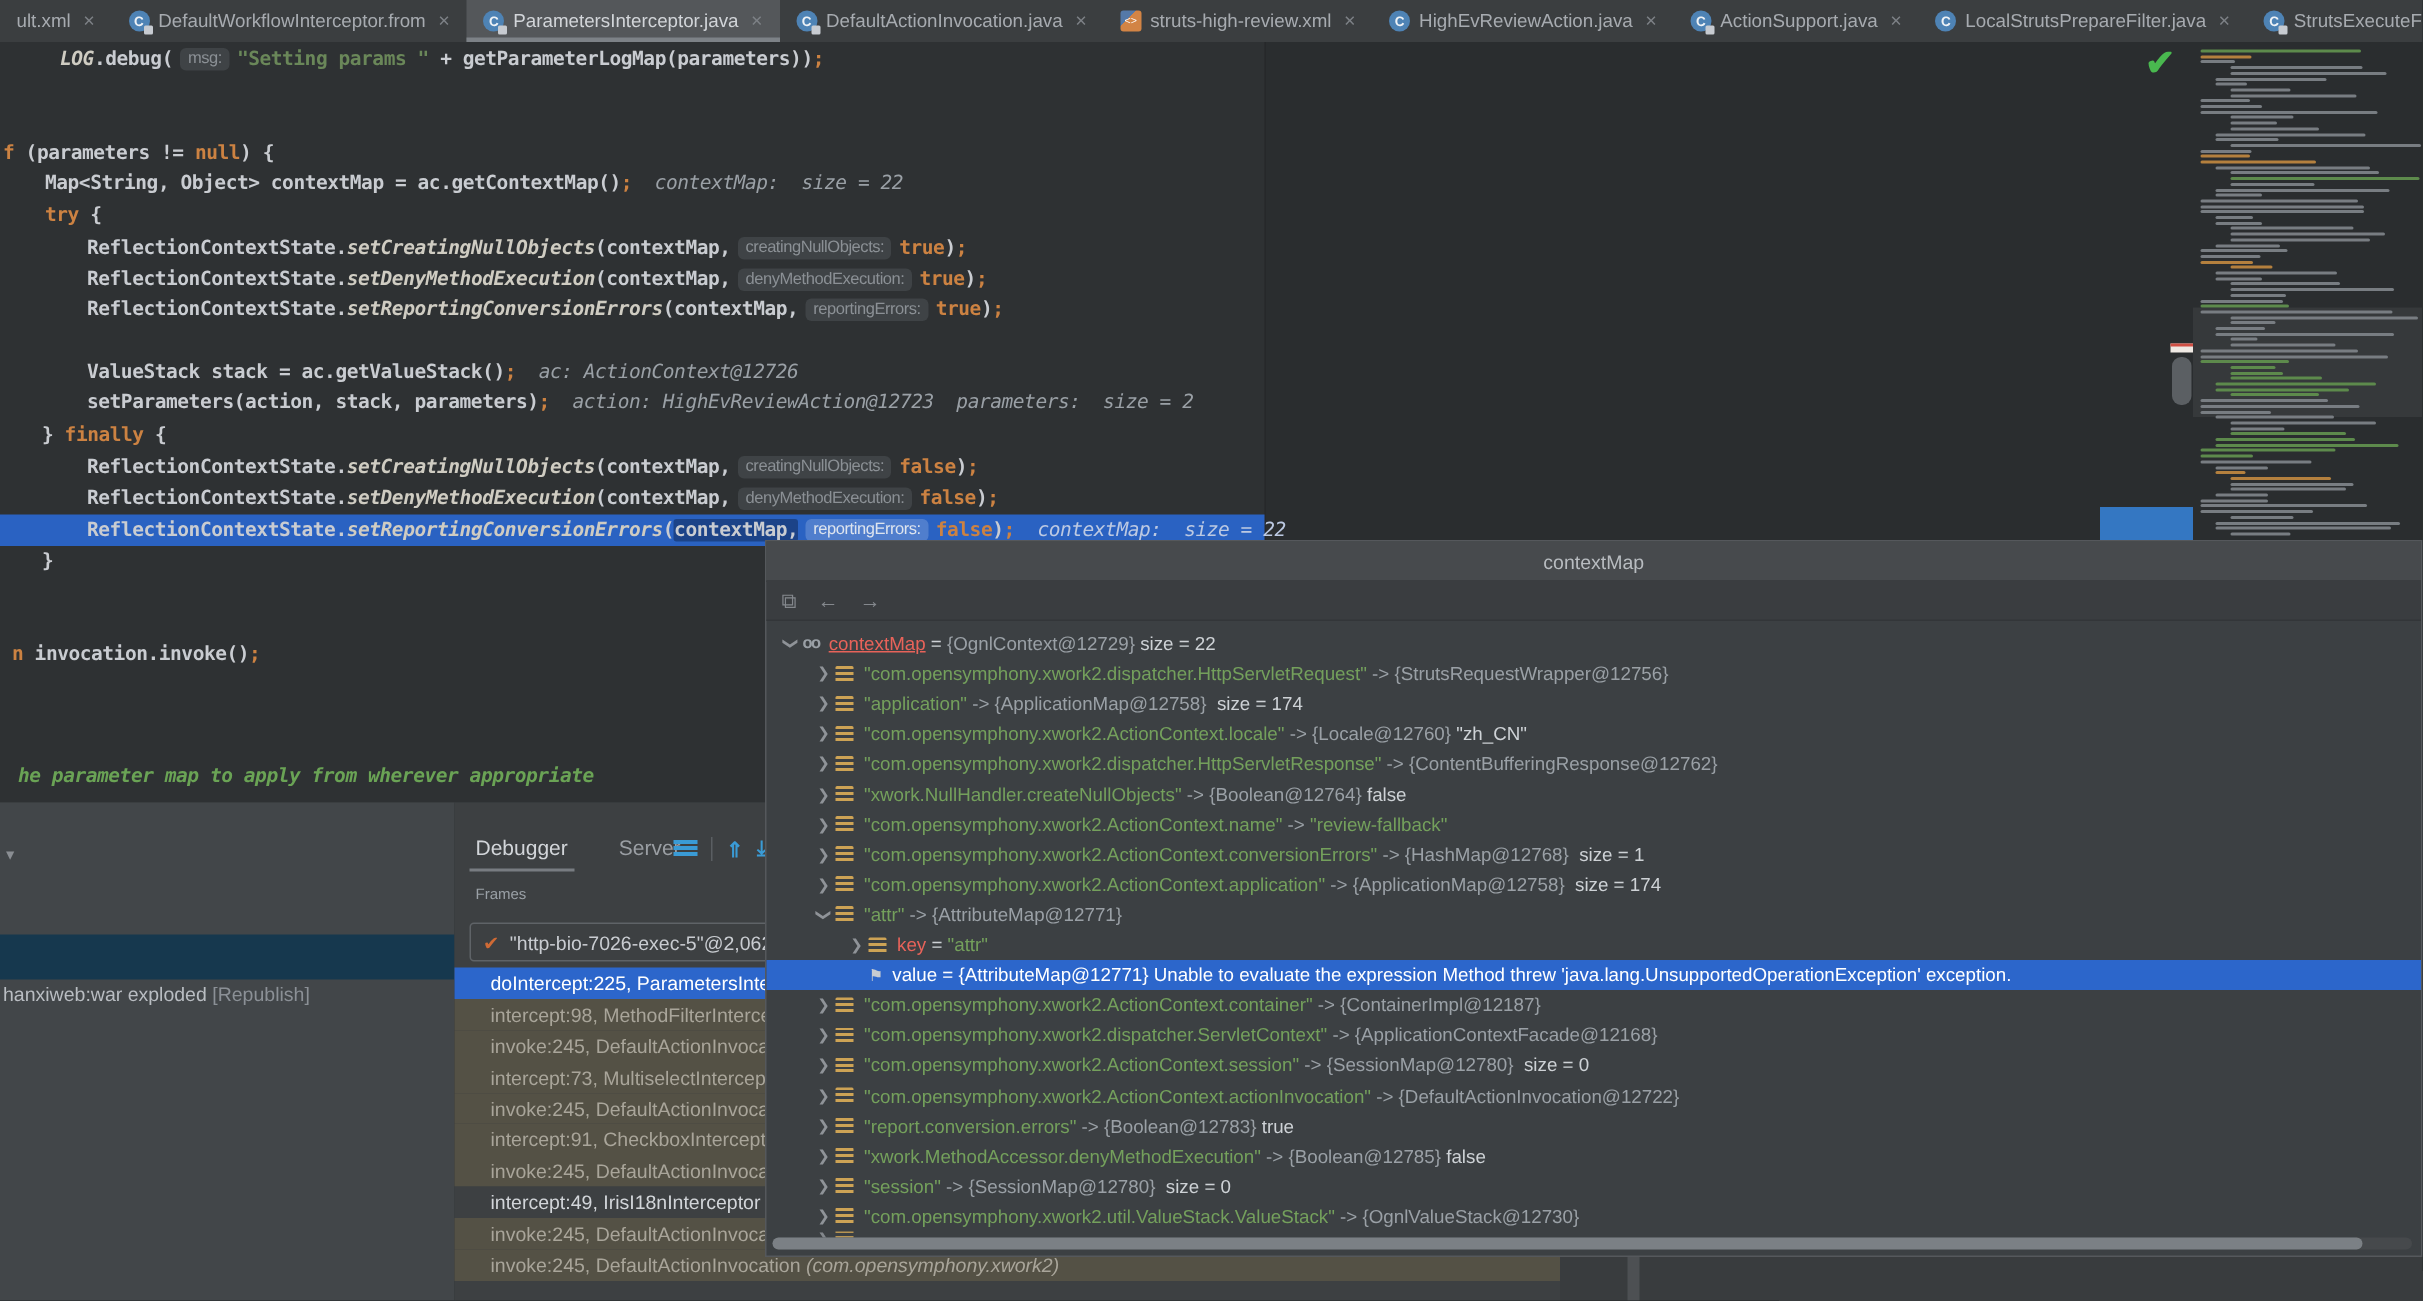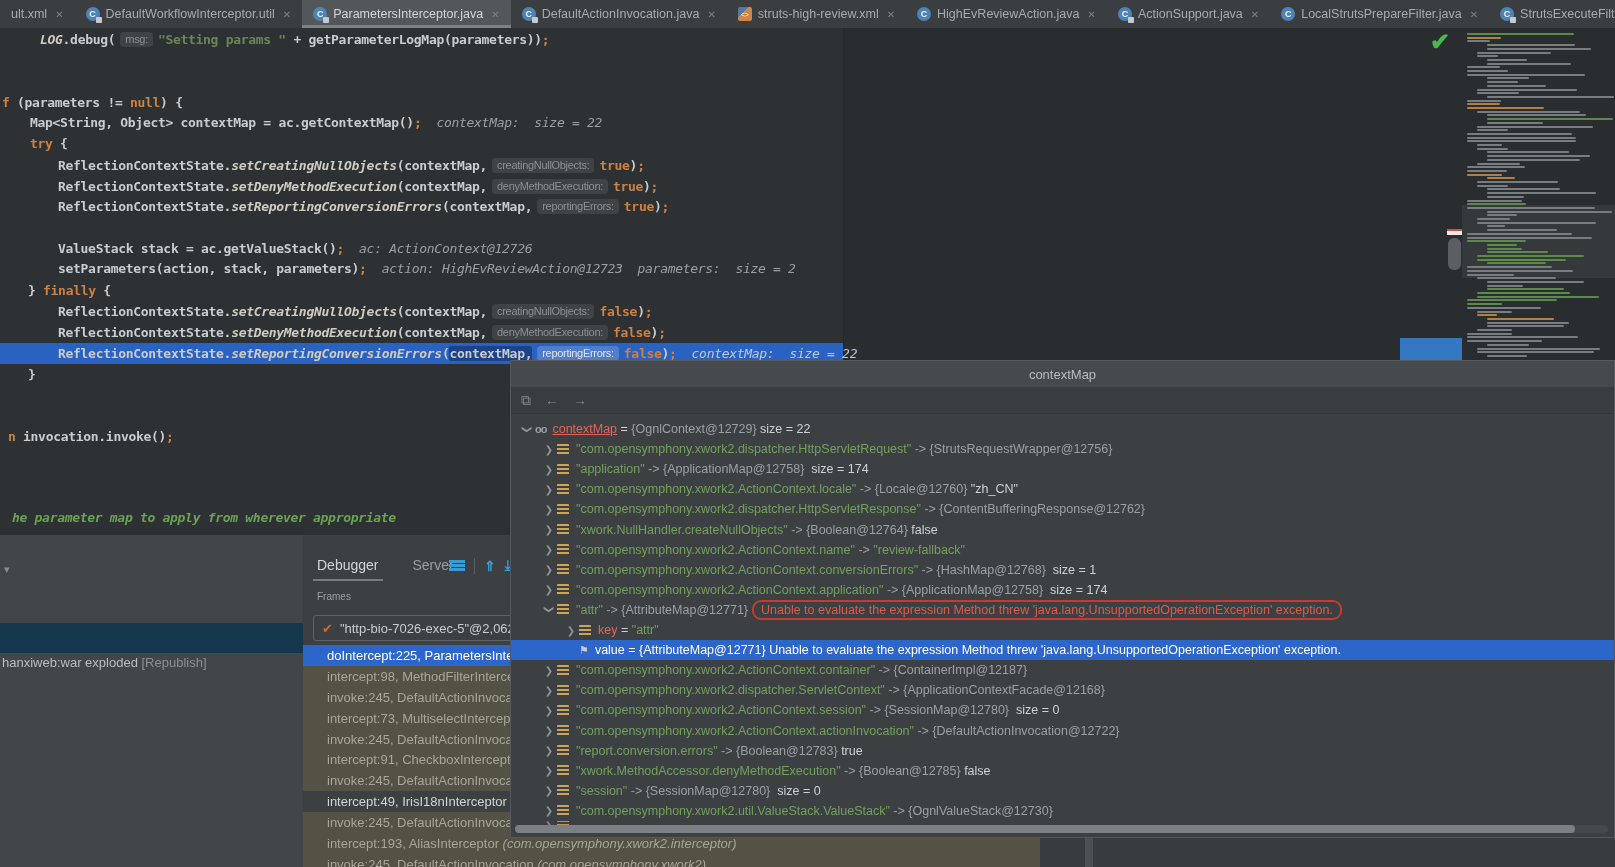--- a/index.html
+++ b/index.html
@@ -106,21 +106,21 @@
 
 <div id="stage">
 
   <div class="tabbar">
       <div class="tab">
         <span class="lbl">ult.xml</span>
         <span class="close">✕</span>
       </div>
       <div class="tab">
         <span class="fi fi-class">C<span class="lock"></span></span>
-        <span class="lbl">DefaultWorkflowInterceptor.util</span>
+        <span class="lbl">DefaultWorkflowInterceptor.from</span>
         <span class="close">✕</span>
       </div>
       <div class="tab active">
         <span class="fi fi-class">C<span class="lock"></span></span>
         <span class="lbl">ParametersInterceptor.java</span>
         <span class="close">✕</span>
       </div>
       <div class="tab">
         <span class="fi fi-class">C<span class="lock"></span></span>
         <span class="lbl">DefaultActionInvocation.java</span>
@@ -298,21 +298,20 @@
       <div class="frames-list">
           <div class="frow selected"><span class="ft">doIntercept:225, ParametersInterceptor</span></div>
           <div class="frow lib"><span class="ft">intercept:98, MethodFilterInterceptor</span></div>
           <div class="frow lib"><span class="ft">invoke:245, DefaultActionInvocation</span></div>
           <div class="frow lib"><span class="ft">intercept:73, MultiselectInterceptor</span></div>
           <div class="frow lib"><span class="ft">invoke:245, DefaultActionInvocation</span></div>
           <div class="frow lib"><span class="ft">intercept:91, CheckboxInterceptor</span></div>
           <div class="frow lib"><span class="ft">invoke:245, DefaultActionInvocation</span></div>
           <div class="frow plain"><span class="ft">intercept:49, IrisI18nInterceptor </span><span class="pkg">(c</span></div>
           <div class="frow lib"><span class="ft">invoke:245, DefaultActionInvocation</span></div>
-          <div class="frow lib"><span class="ft">intercept:193, AliasInterceptor </span><span class="pkg">(com.opensymphony.xwork2.interceptor)</span></div>
           <div class="frow lib"><span class="ft">invoke:245, DefaultActionInvocation </span><span class="pkg">(com.opensymphony.xwork2)</span></div>
         </div>
     </div>
   </div>
 
   <div class="popup">
     <div class="popup-title">contextMap</div>
     <div class="popup-toolbar">
       <span>⧉</span>
       <span>←</span>
@@ -321,21 +320,21 @@
     <div>
         <div class="trow" style="top: 58px; padding-left: 8px;"><span class="chev open">❯</span><span class="watch-icon">oo</span><span class="t-root">contextMap</span><span class="t-wh"> = </span><span class="t-gr">{OgnlContext@12729} </span><span class="t-wh">size = 22</span></div>
         <div class="trow" style="top: 78.1px; padding-left: 30px;"><span class="chev">❯</span><span class="bars-icon"></span><span class="t-g">"com.opensymphony.xwork2.dispatcher.HttpServletRequest"</span><span class="t-gr"> -&gt; {StrutsRequestWrapper@12756}</span></div>
         <div class="trow" style="top: 98.2px; padding-left: 30px;"><span class="chev">❯</span><span class="bars-icon"></span><span class="t-g">"application"</span><span class="t-gr"> -&gt; {ApplicationMap@12758}  </span><span class="t-wh">size = 174</span></div>
         <div class="trow" style="top: 118.3px; padding-left: 30px;"><span class="chev">❯</span><span class="bars-icon"></span><span class="t-g">"com.opensymphony.xwork2.ActionContext.locale"</span><span class="t-gr"> -&gt; {Locale@12760} </span><span class="t-wh">"zh_CN"</span></div>
         <div class="trow" style="top: 138.4px; padding-left: 30px;"><span class="chev">❯</span><span class="bars-icon"></span><span class="t-g">"com.opensymphony.xwork2.dispatcher.HttpServletResponse"</span><span class="t-gr"> -&gt; {ContentBufferingResponse@12762}</span></div>
         <div class="trow" style="top: 158.5px; padding-left: 30px;"><span class="chev">❯</span><span class="bars-icon"></span><span class="t-g">"xwork.NullHandler.createNullObjects"</span><span class="t-gr"> -&gt; {Boolean@12764} </span><span class="t-wh">false</span></div>
         <div class="trow" style="top: 178.6px; padding-left: 30px;"><span class="chev">❯</span><span class="bars-icon"></span><span class="t-g">"com.opensymphony.xwork2.ActionContext.name"</span><span class="t-gr"> -&gt; </span><span class="t-g">"review-fallback"</span></div>
         <div class="trow" style="top: 198.7px; padding-left: 30px;"><span class="chev">❯</span><span class="bars-icon"></span><span class="t-g">"com.opensymphony.xwork2.ActionContext.conversionErrors"</span><span class="t-gr"> -&gt; {HashMap@12768}  </span><span class="t-wh">size = 1</span></div>
         <div class="trow" style="top: 218.8px; padding-left: 30px;"><span class="chev">❯</span><span class="bars-icon"></span><span class="t-g">"com.opensymphony.xwork2.ActionContext.application"</span><span class="t-gr"> -&gt; {ApplicationMap@12758}  </span><span class="t-wh">size = 174</span></div>
-        <div class="trow" style="top: 238.9px; padding-left: 30px;"><span class="chev open">❯</span><span class="bars-icon"></span><span class="t-g">"attr"</span><span class="t-gr"> -&gt; {AttributeMap@12771}</span><span class="errbox">Unable to evaluate the expression Method threw 'java.lang.UnsupportedOperationException' exception.</span></div>
+        <div class="trow" style="top: 238.9px; padding-left: 30px;"><span class="chev open">❯</span><span class="bars-icon"></span><span class="t-g">"attr"</span><span class="t-gr"> -&gt; {AttributeMap@12771}</span></div>
         <div class="trow" style="top: 259px; padding-left: 52px;"><span class="chev">❯</span><span class="bars-icon"></span><span class="t-pink">key</span><span class="t-wh"> = </span><span class="t-g">"attr"</span></div>
         <div class="trow sel" style="top: 279.1px; padding-left: 52px;"><span class="chev"> </span><span class="flag-icon">⚑</span><span class="t-selw">value = {AttributeMap@12771} Unable to evaluate the expression Method threw 'java.lang.UnsupportedOperationException' exception.</span></div>
         <div class="trow" style="top: 299.2px; padding-left: 30px;"><span class="chev">❯</span><span class="bars-icon"></span><span class="t-g">"com.opensymphony.xwork2.ActionContext.container"</span><span class="t-gr"> -&gt; {ContainerImpl@12187}</span></div>
         <div class="trow" style="top: 319.3px; padding-left: 30px;"><span class="chev">❯</span><span class="bars-icon"></span><span class="t-g">"com.opensymphony.xwork2.dispatcher.ServletContext"</span><span class="t-gr"> -&gt; {ApplicationContextFacade@12168}</span></div>
         <div class="trow" style="top: 339.4px; padding-left: 30px;"><span class="chev">❯</span><span class="bars-icon"></span><span class="t-g">"com.opensymphony.xwork2.ActionContext.session"</span><span class="t-gr"> -&gt; {SessionMap@12780}  </span><span class="t-wh">size = 0</span></div>
         <div class="trow" style="top: 359.5px; padding-left: 30px;"><span class="chev">❯</span><span class="bars-icon"></span><span class="t-g">"com.opensymphony.xwork2.ActionContext.actionInvocation"</span><span class="t-gr"> -&gt; {DefaultActionInvocation@12722}</span></div>
         <div class="trow" style="top: 379.6px; padding-left: 30px;"><span class="chev">❯</span><span class="bars-icon"></span><span class="t-g">"report.conversion.errors"</span><span class="t-gr"> -&gt; {Boolean@12783} </span><span class="t-wh">true</span></div>
         <div class="trow" style="top: 399.7px; padding-left: 30px;"><span class="chev">❯</span><span class="bars-icon"></span><span class="t-g">"xwork.MethodAccessor.denyMethodExecution"</span><span class="t-gr"> -&gt; {Boolean@12785} </span><span class="t-wh">false</span></div>
         <div class="trow" style="top: 419.8px; padding-left: 30px;"><span class="chev">❯</span><span class="bars-icon"></span><span class="t-g">"session"</span><span class="t-gr"> -&gt; {SessionMap@12780}  </span><span class="t-wh">size = 0</span></div>
         <div class="trow" style="top: 439.9px; padding-left: 30px;"><span class="chev">❯</span><span class="bars-icon"></span><span class="t-g">"com.opensymphony.xwork2.util.ValueStack.ValueStack"</span><span class="t-gr"> -&gt; {OgnlValueStack@12730}</span></div>

